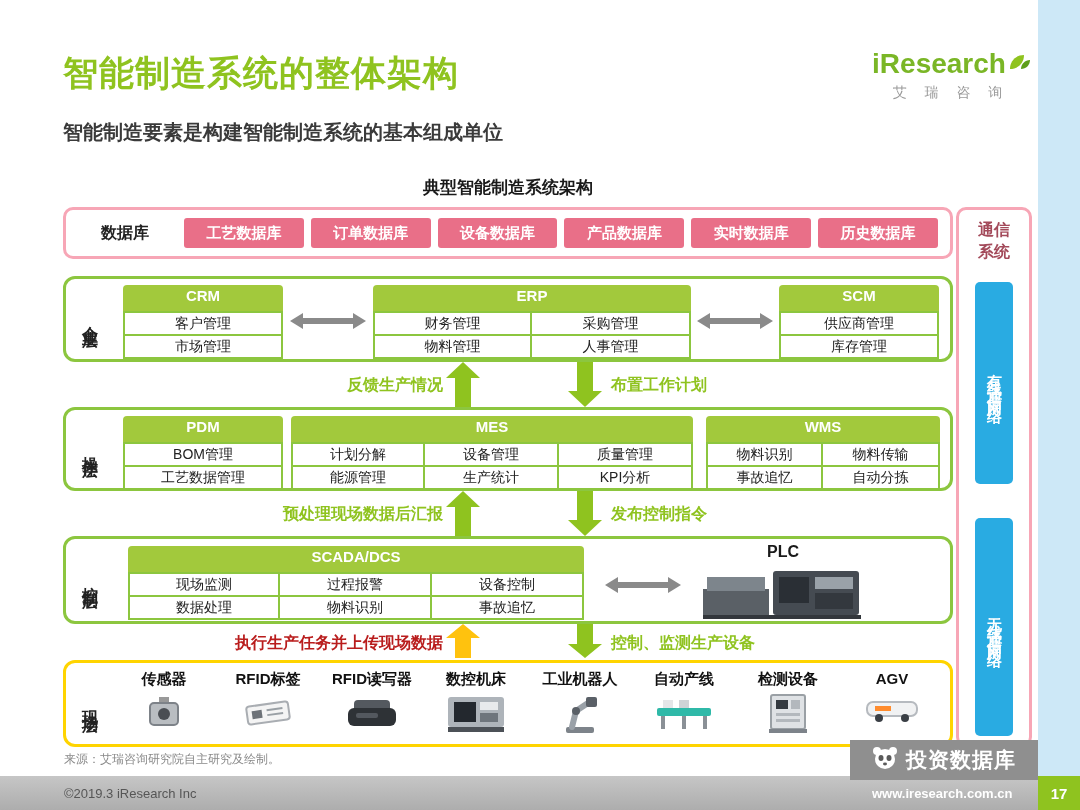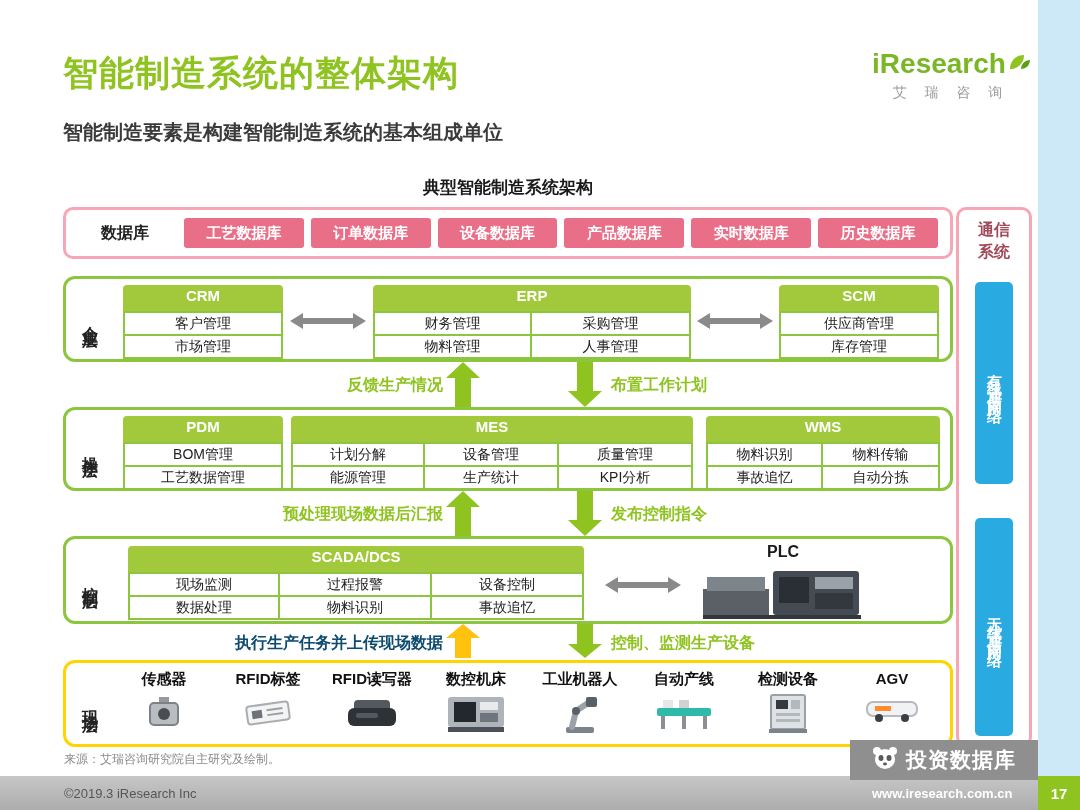--- a/index.html
+++ b/index.html
@@ -48,21 +48,21 @@
   .cols2 .cell:nth-child(n+3) { margin-top: -2px; }
   .cols3 .cell:nth-child(3n+2), .cols3 .cell:nth-child(3n) { margin-left: -2px; }
   .cols3 .cell:nth-child(n+4) { margin-top: -2px; }
 
   .harrow { position: absolute; }
 
   
   .flow { position: absolute; left: 63px; width: 890px; }
   .flow-label { position: absolute; font-size: 16px; font-weight: bold; }
   .flow-label.green { color: #8fc31f; }
-  .flow-label.yellow { color: #0c4a6e; }
+  .flow-label.yellow { color: #b91c1c; }
   .fat-arrow { position: absolute; top: 0; }
 
   .plc-label { position: absolute; left: 637px; top: 4px; width: 160px; text-align: center; font-size: 16px; font-weight: bold; color: #1a1a1a; }
   .plc-machine { position: absolute; left: 637px; top: 24px; }
 
   
   .field-items { position: absolute; left: 46px; right: 6px; top: 7px; bottom: 4px; display: flex; }
   .field-item { flex: 1; display: flex; flex-direction: column; align-items: center; }
   .fi-label { font-size: 15px; font-weight: bold; color: #111; white-space: nowrap; }
   .fi-icon { height: 44px; display: flex; align-items: center; margin-top: 2px; }

